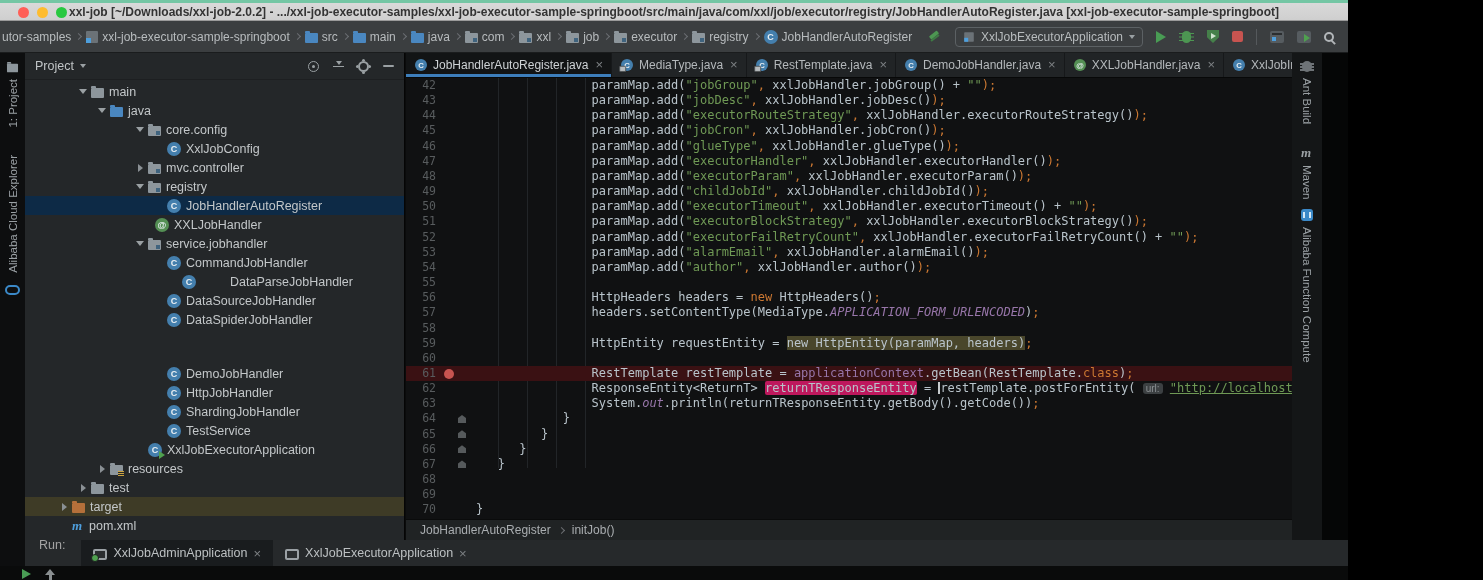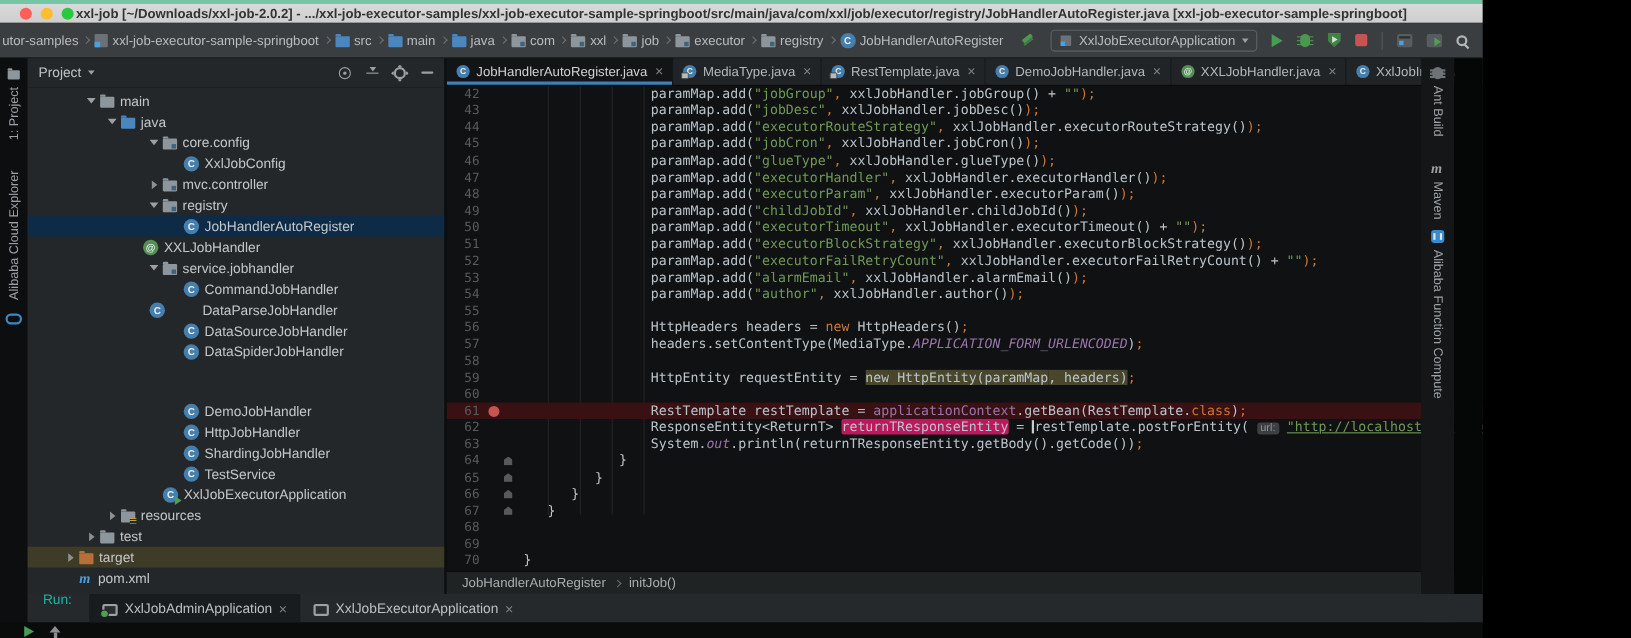--- a/index.html
+++ b/index.html
@@ -141,21 +141,21 @@
   .tk.h{background:#3c4042;color:#8b9093;border-radius:3px;padding:0 3px;font-size:10px;
         font-family:"Liberation Sans",sans-serif;}
   .caret{display:inline-block;width:2px;height:12px;background:#c8ccce;vertical-align:-2px;}
   #estripe{position:absolute;right:0;top:25px;bottom:21px;width:14px;}
   .emark{position:absolute;left:3px;width:8px;height:3px;border-radius:1px;}
   .gdash{position:absolute;left:2px;width:9px;height:2px;background:#3f7a3f;}
   #crumbbar{position:absolute;left:0;right:0;bottom:0;height:21px;background:#202324;display:flex;align-items:center;
             gap:8px;padding-left:14px;font-size:12px;color:#a9adb0;border-top:1px solid #0a0b0b;}
   
   #runrow{position:absolute;left:25px;top:540px;width:1402px;height:26px;background:#26292b;display:flex;align-items:center;}
-  #runlabel{margin:0 16px 16px 14px;color:#14b8a6;font-size:12.5px;}
+  #runlabel{margin:0 16px 16px 14px;color:#a3a3a3;font-size:12.5px;}
   .rtab{display:flex;align-items:center;gap:6px;height:26px;padding:0 12px;font-size:12.5px;color:#bcc0c2;}
   .rtab.active{background:#191c1e;}
   .rtabx{color:#7d8184;font-size:13px;}
   #runicons{margin-left:auto;display:flex;align-items:center;gap:18px;padding-right:16px;}
   
   #bstrip{position:absolute;left:0;right:0;top:566px;height:14px;background:#0a0b0b;display:flex;align-items:flex-start;gap:14px;padding:3px 0 0 22px;}
   .bplay{width:0;height:0;border-left:9px solid #499c54;border-top:5.5px solid transparent;border-bottom:5.5px solid transparent;}
 </style>
 </head>
 <body>
@@ -316,38 +316,38 @@
             <span class="arr-o"></span>
           </span>
           <span class="ic ic-package"></span>
           <span class="tlabel">registry</span>
         </div>
         <div class="trow sel" style="padding-left: 126px;">
           <span class="tarr"></span>
           <span class="ic ic-class"></span>
           <span class="tlabel">JobHandlerAutoRegister</span>
         </div>
-        <div class="trow" style="padding-left: 89px;">
+        <div class="trow" style="padding-left: 114px;">
           <span class="tarr"></span>
           <span class="ic ic-annotation"></span>
           <span class="tlabel">XXLJobHandler</span>
         </div>
         <div class="trow" style="padding-left: 107px;">
           <span class="tarr">
             <span class="arr-o"></span>
           </span>
           <span class="ic ic-package"></span>
           <span class="tlabel">service.jobhandler</span>
         </div>
         <div class="trow" style="padding-left: 126px;">
           <span class="tarr"></span>
           <span class="ic ic-class"></span>
           <span class="tlabel">CommandJobHandler</span>
         </div>
-        <div class="trow" style="padding-left: 66px; gap: 29px;">
+        <div class="trow" style="padding-left: 112px; gap: 29px;">
           <span class="tarr"></span>
           <span class="ic ic-class"></span>
           <span class="tlabel">DataParseJobHandler</span>
         </div>
         <div class="trow" style="padding-left: 126px;">
           <span class="tarr"></span>
           <span class="ic ic-class"></span>
           <span class="tlabel">DataSourceJobHandler</span>
         </div>
         <div class="trow" style="padding-left: 126px;">

